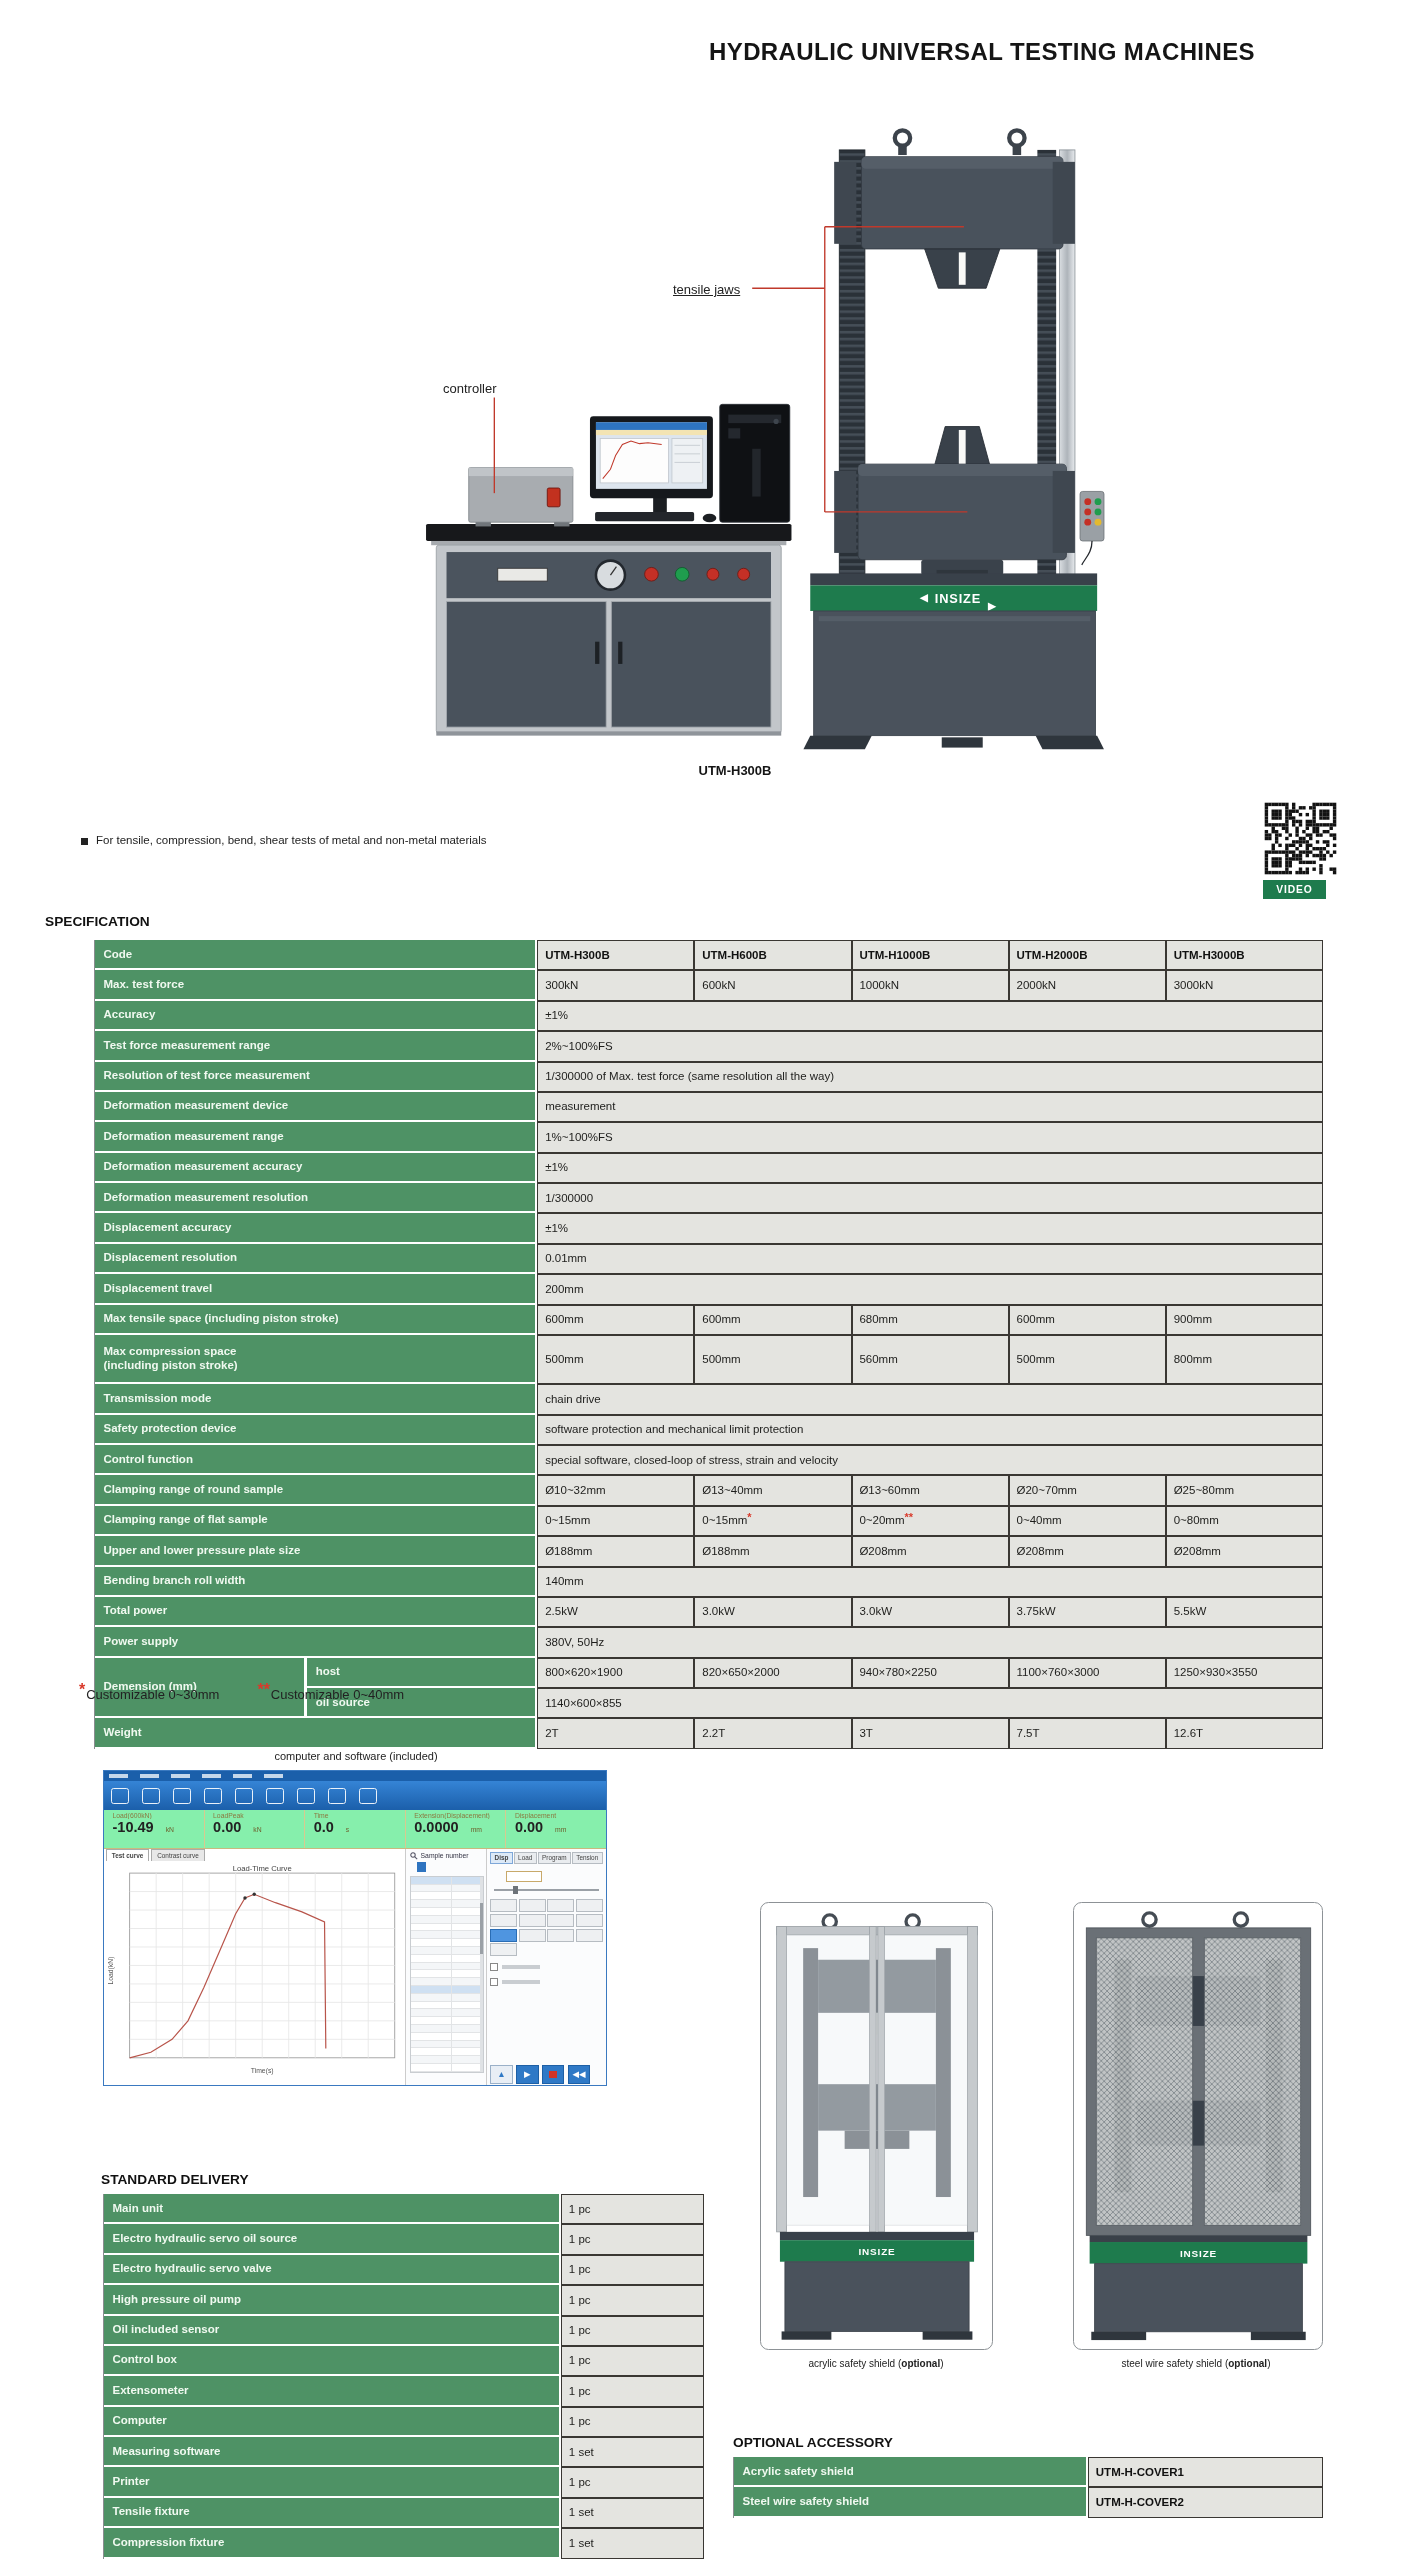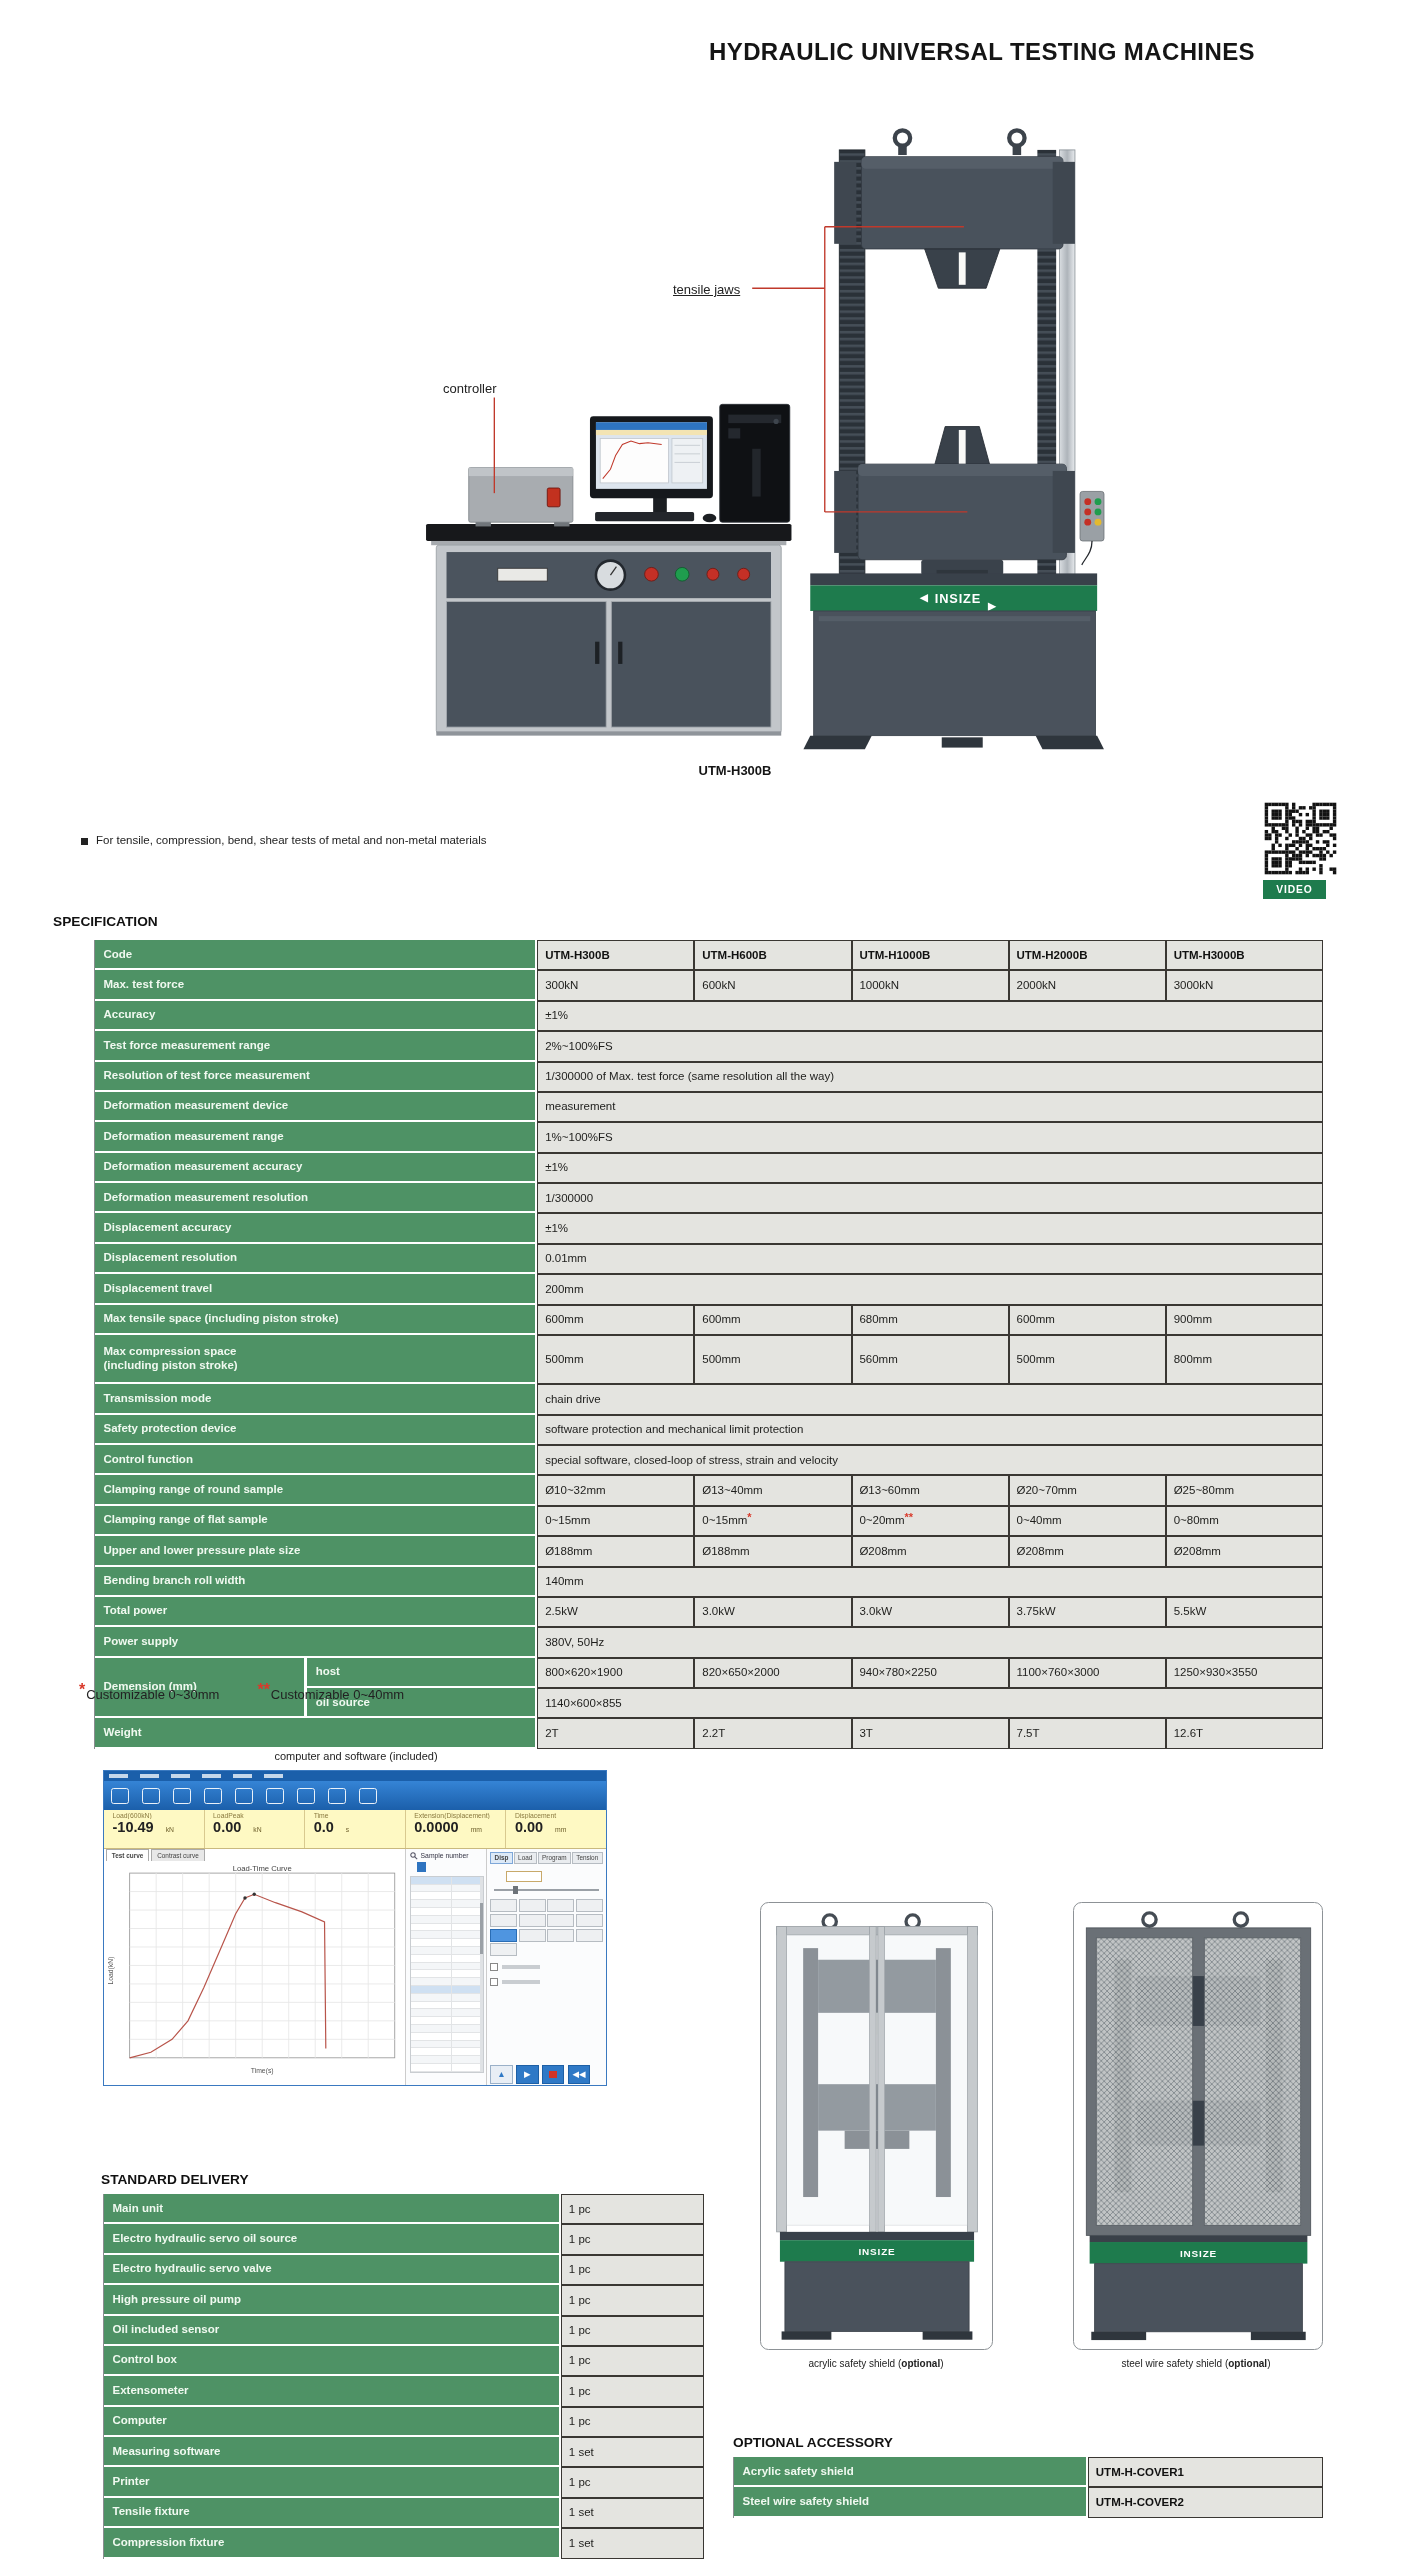--- a/index.html
+++ b/index.html
@@ -29,21 +29,21 @@
   
   .video-badge{background:#1e7b4d;color:#fff;font-weight:bold;font-size:10.3px;text-align:center;
                line-height:19px;letter-spacing:0.9px;}
   
   .soft{border:1.7px solid #3a79c0;background:#fff;overflow:hidden;}
   .soft .menubar{height:10.3px;background:#1b5faa;display:flex;align-items:center;padding-left:5.1px;gap:12px;}
   .soft .menubar i{display:block;width:19px;height:3.4px;background:rgba(255,255,255,.75);}
   .soft .toolbar{height:29px;background:linear-gradient(#3584d6,#1b5faa);display:flex;align-items:center;
                  padding-left:6.8px;gap:13px;}
   .soft .tool{width:16px;height:14.5px;border:1.4px solid rgba(255,255,255,.9);border-radius:2.6px;}
-  .soft .readouts{height:38px;background:#fef9c3;border-bottom:0.9px solid #c9b97f;display:flex;}
+  .soft .readouts{height:38px;background:#86efac;border-bottom:0.9px solid #c9b97f;display:flex;}
   .ro-cell{flex:1;border-right:0.9px solid #d8c98f;padding:1.7px 5.1px 0 8.5px;}
   .ro-cell:last-child{border-right:none;}
   .ro-label{font-size:6.8px;color:#8a7a40;white-space:nowrap;overflow:hidden;}
   .ro-main{display:flex;align-items:baseline;}
   .ro-value{font-size:14.5px;font-weight:bold;color:#222;}
   .ro-unit{font-size:6.8px;color:#6d5f2c;margin-left:12px;}
   .soft .mainarea{display:flex;height:238px;}
   .chartwrap{width:301px;border-right:0.9px solid #ccc;position:relative;}
   .ctabs{display:flex;height:12px;padding-left:1.7px;gap:1.7px;}
   .ctab{font-size:6.4px;line-height:11px;padding:0 5.1px;border:0.9px solid #aaa;border-bottom:none;background:#e8e8e8;color:#444;}
@@ -445,21 +445,21 @@
         <rect x="38" y="82" width="4" height="4"></rect>
         <rect x="42" y="82" width="4" height="4"></rect>
         <rect x="46" y="82" width="4" height="4"></rect>
         <rect x="50" y="82" width="4" height="4"></rect>
         <rect x="66" y="82" width="4" height="4"></rect>
         <rect x="82" y="82" width="4" height="4"></rect>
       </g>
   </svg>
   <div class="abs video-badge" style="left:1263px;top:880px;width:63px;height:19px;">VIDEO</div>
 
-  <div class="abs h1" style="left:53px;top:914px;text-align:right;">SPECIFICATION</div>
+  <div class="abs h1" style="left:45px;top:914px;text-align:right;">SPECIFICATION</div>
   <div class="abs spec-wrap" style="left:94px;top:940px;">
     <table class="spec" style="width:1228px;">
         <colgroup>
           <col style="width:211px">
           <col style="width:231px">
           <col style="width:157px">
           <col style="width:157px">
           <col style="width:157px">
           <col style="width:157px">
           <col style="width:157px">

